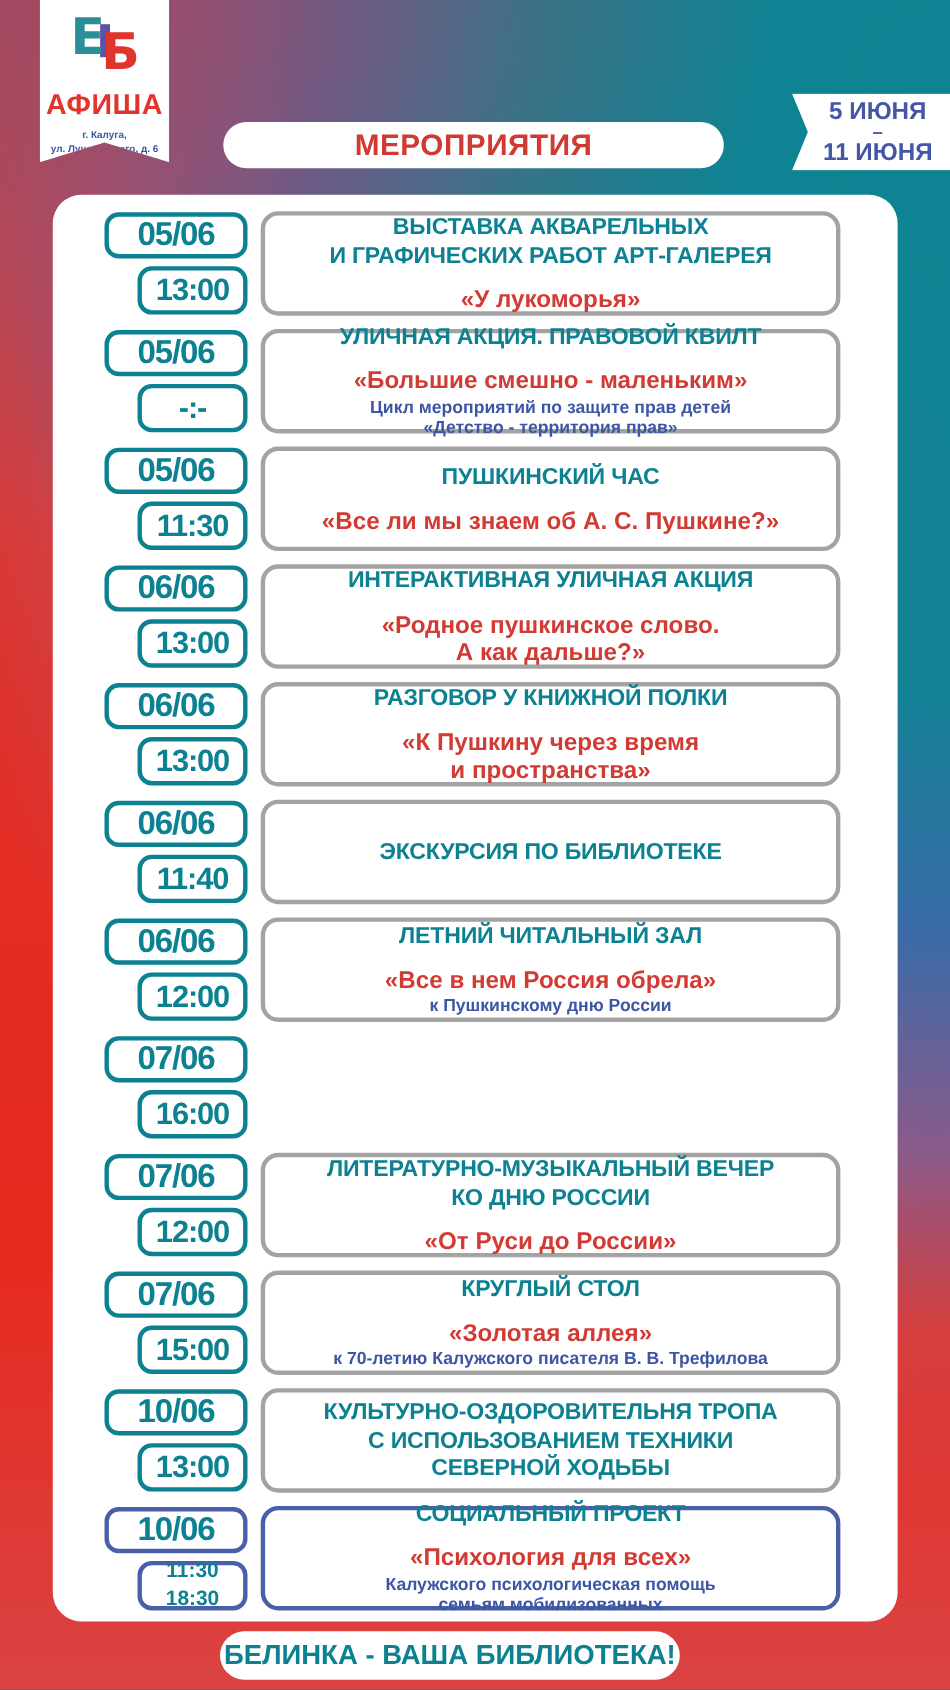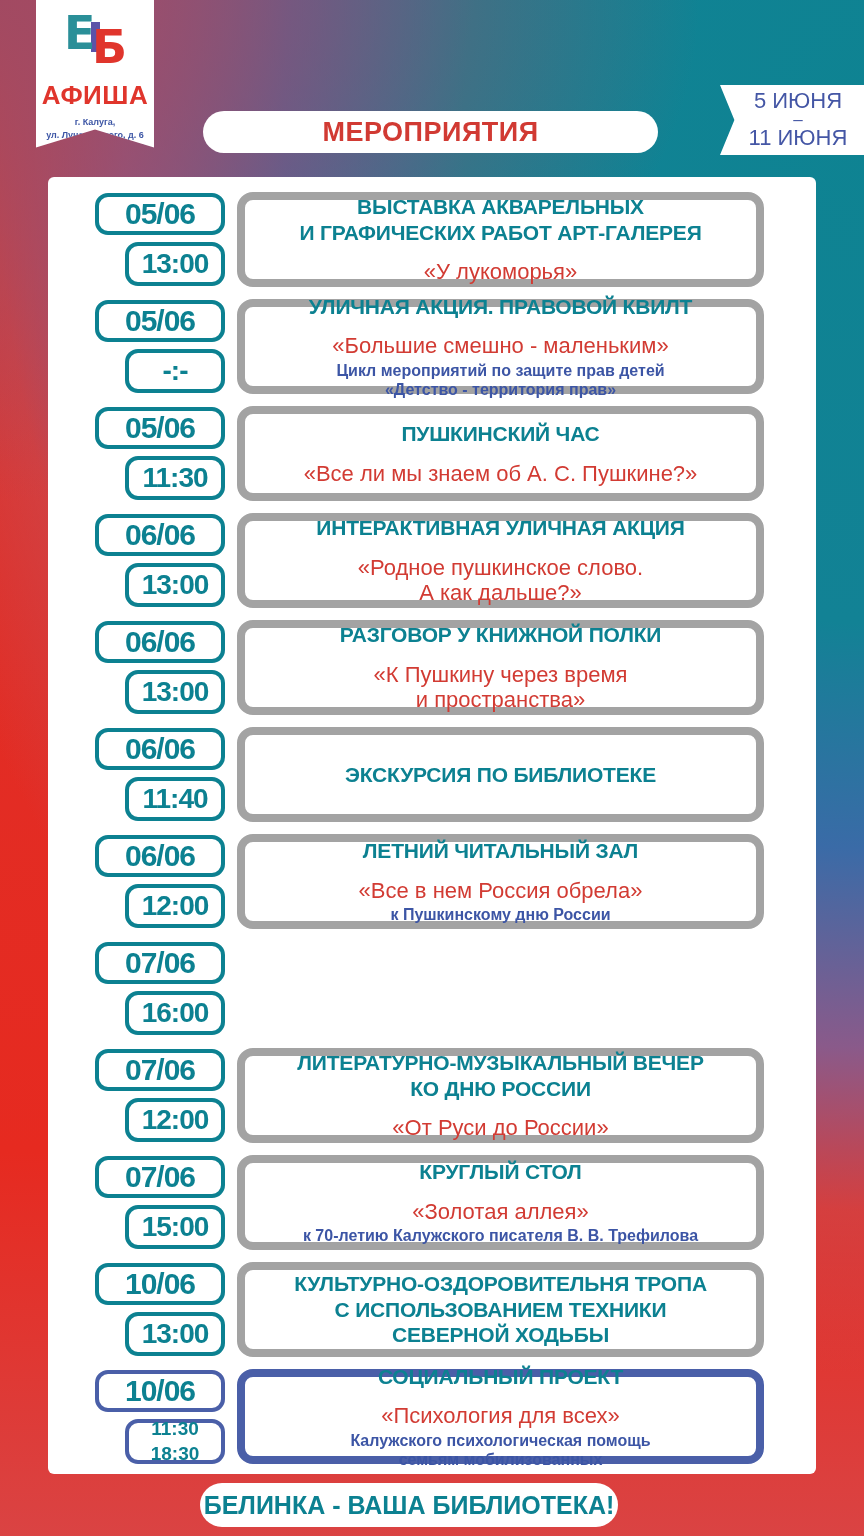--- a/index.html
+++ b/index.html
@@ -23,41 +23,41 @@
   .logo-address{margin-top:5px;color:#3c55a5;font-size:9px;font-weight:bold;line-height:1.4;}
 
   
   .header-pill{position:absolute;left:203px;top:111px;width:455px;height:42px;background:#fff;
                border-radius:22px;display:flex;align-items:center;justify-content:center;
                color:#d13a33;font-size:27px;font-weight:800;letter-spacing:.5px;}
   
   .date-flag{position:absolute;right:0;top:85px;width:144px;height:70px;background:#fff;
              clip-path:polygon(0 0,100% 0,100% 100%,0 100%,10% 50%);
              display:flex;flex-direction:column;align-items:center;justify-content:center;
-             color:#4456a5;font-weight:400;font-size:22px;line-height:1.02;padding-left:12px;box-sizing:border-box;}
+             color:#4456a5;font-weight:700;font-size:22px;line-height:1.02;padding-left:12px;box-sizing:border-box;}
   .date-flag .sep{font-size:17px;line-height:.85;}
 
   
   .card{position:absolute;left:48px;top:177px;width:768px;height:1297px;background:#fff;
-        border-radius:6px;box-sizing:border-box;padding:15px 0 12px 0;
+        border-radius:26px;box-sizing:border-box;padding:15px 0 12px 0;
         display:flex;flex-direction:column;gap:12px;}
   .row{display:flex;height:95px;flex:none;padding:0 52px 0 47px;gap:12px;box-sizing:border-box;}
   .when{width:130px;flex:none;display:flex;flex-direction:column;align-items:flex-end;}
   .date-box{width:130px;height:42px;border:4px solid #0c8191;border-radius:13px;box-sizing:border-box;
             display:flex;align-items:center;justify-content:center;
             color:#0c8191;font-size:30px;font-weight:800;margin-top:1px;letter-spacing:-1px;}
   .time-box{width:100px;min-height:44px;border:4px solid #0c8191;border-radius:13px;box-sizing:border-box;
             margin-top:7px;display:flex;flex-direction:column;align-items:center;justify-content:center;
             color:#0c8191;font-size:28px;font-weight:800;letter-spacing:-1px;}
   .time-box.multi{font-size:19px;line-height:1.3;letter-spacing:0;}
-  .event-box{flex:1;border:8px solid #a3a3a3;border-radius:16px;box-sizing:border-box;
+  .event-box{flex:1;border:4px solid #a3a3a3;border-radius:16px;box-sizing:border-box;
              display:flex;flex-direction:column;align-items:center;justify-content:center;
              text-align:center;padding:4px 12px;}
   .ev-title{color:#0c8191;font-size:21px;font-weight:800;line-height:1.22;letter-spacing:-.2px;}
-  .ev-sub{color:#d23b33;font-size:22px;font-weight:400;line-height:1.15;margin-top:14px;}
+  .ev-sub{color:#d23b33;font-size:22px;font-weight:700;line-height:1.15;margin-top:14px;}
   .ev-note{color:#3c55a5;font-size:16px;font-weight:bold;line-height:1.2;margin-top:2px;text-align:center;}
   .row.blue .date-box,.row.blue .time-box,.row.blue .event-box{border-color:#4a5fa8;}
 
   
   .footer-pill{position:absolute;left:200px;top:1483px;width:418px;height:44px;background:#fff;
                border-radius:22px;display:flex;align-items:center;justify-content:center;
                color:#0c8191;font-size:25px;font-weight:700;}
 </style>
 </head>
 <body>

